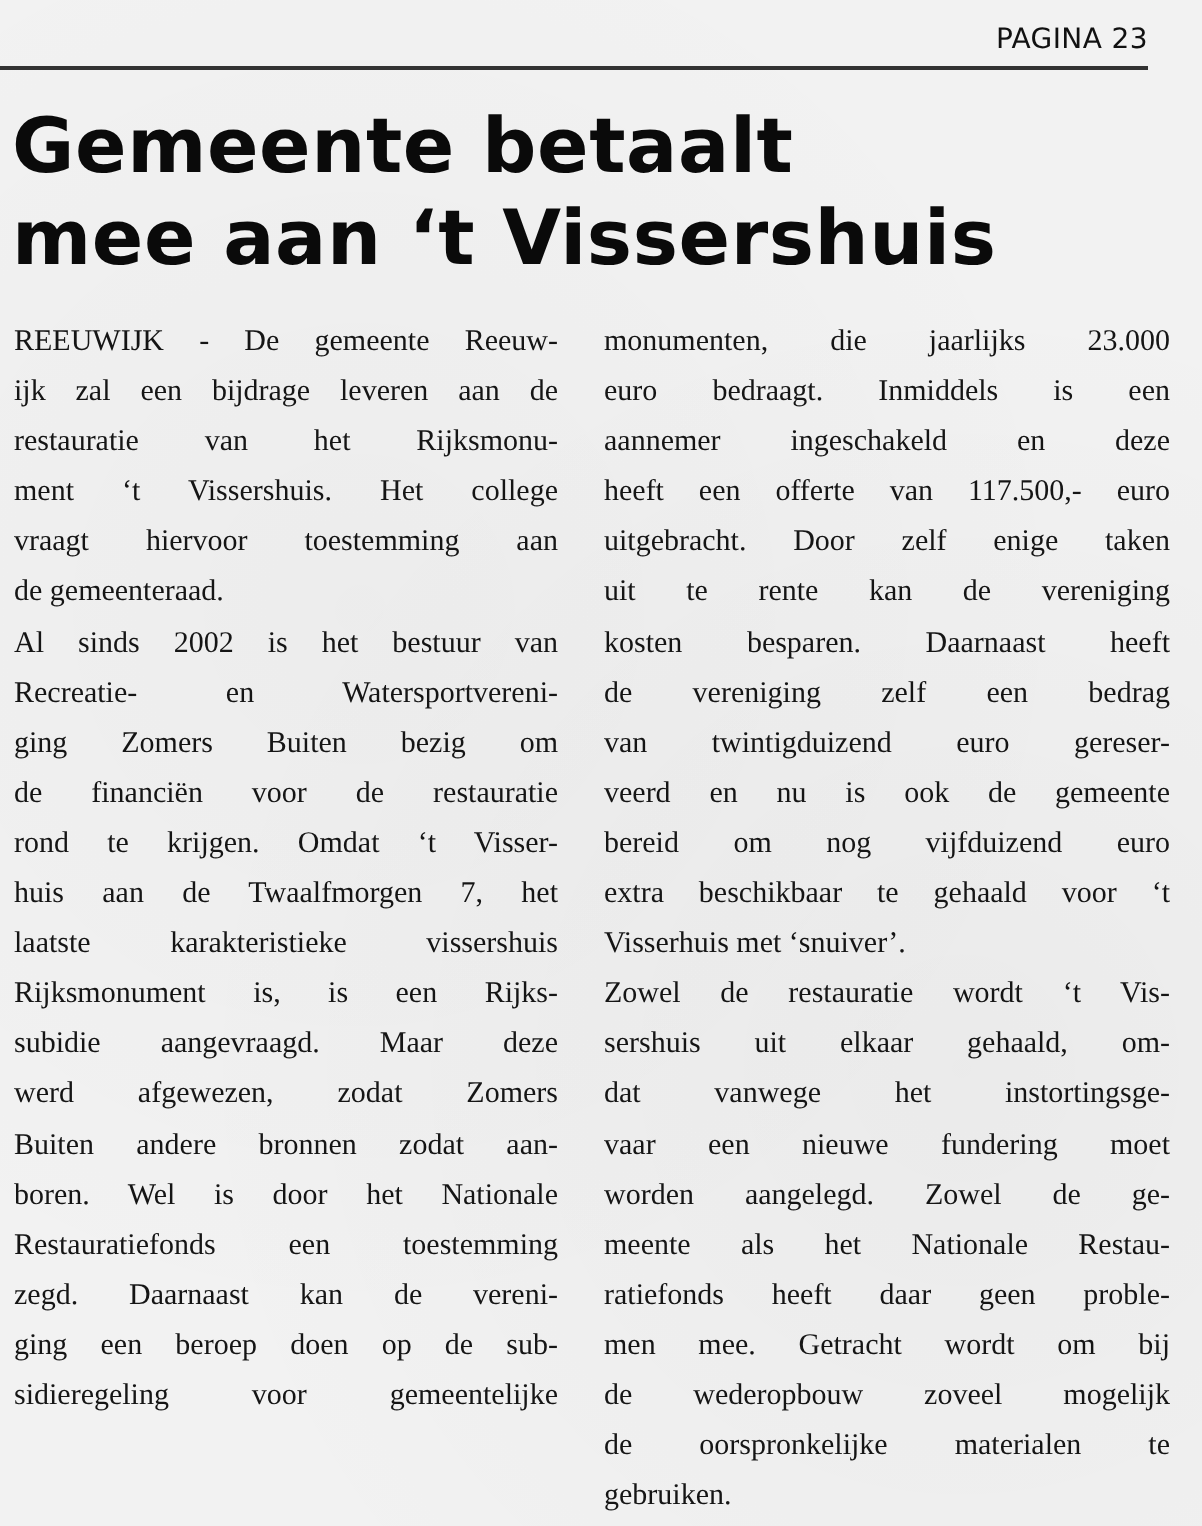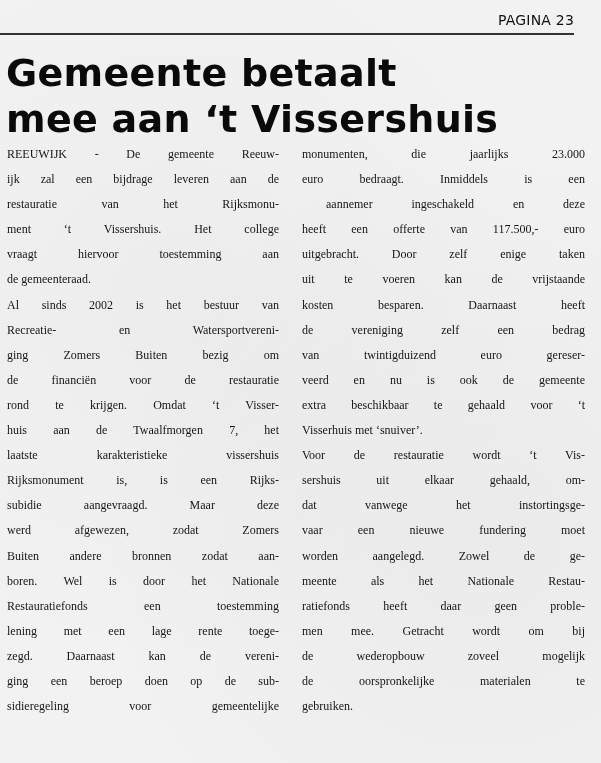--- a/index.html
+++ b/index.html
@@ -50,23 +50,23 @@
       font-family: "DejaVu Sans", sans-serif;
       font-weight: bold;
       font-size: 38px;
       line-height: 46px;
       color: #0a0a0a;
       letter-spacing: 0.3px;
     }
     .headline span { display: block; white-space: nowrap; }
     .column {
       position: absolute;
-      top: 142px;
+      top: 159px;
       font-family: "Liberation Serif", "DejaVu Serif", serif;
-      font-size: 12px;
+      font-size: 15px;
       line-height: 25.1px;
       color: #151515;
       text-align: justify;
       hyphens: manual;
     }
     .col-left { left: 7px; width: 272px; }
     .col-right { left: 302px; width: 283px; }
     .column .line {
       display: block;
       text-align: justify;
@@ -104,40 +104,40 @@
     <span class="line" style="white-space: normal; height: 25.1px; overflow: hidden;">de financiën voor de restauratie</span>
     <span class="line" style="white-space: normal; height: 25.1px; overflow: hidden;">rond te krijgen. Omdat ‘t Visser-</span>
     <span class="line" style="white-space: normal; height: 25.1px; overflow: hidden;">huis aan de Twaalfmorgen 7, het</span>
     <span class="line" style="white-space: normal; height: 25.1px; overflow: hidden;">laatste karakteristieke vissershuis</span>
     <span class="line" style="white-space: normal; height: 25.1px; overflow: hidden; font-family: Liberation Serif, serif;">Rijksmonument is, is een Rijks-</span>
     <span class="line" style="white-space: normal; height: 25.1px; overflow: hidden;">subidie aangevraagd. Maar deze</span>
     <span class="line" style="white-space: normal; height: 25.1px; overflow: hidden;">werd afgewezen, zodat Zomers</span>
     <span class="line" style="white-space: normal; height: 25.1px; overflow: hidden;">Buiten andere bronnen zodat aan-</span>
     <span class="line" style="white-space: normal; height: 25.1px; overflow: hidden;">boren. Wel is door het Nationale</span>
     <span class="line" style="white-space: normal; height: 25.1px; overflow: hidden;">Restauratiefonds een toestemming</span>
-    <span class="line" style="white-space: normal; height: 25.1px; overflow: hidden;">lening met een lage rente toege-</span>
     <span class="line" style="white-space: normal; height: 25.1px; overflow: hidden;">zegd. Daarnaast kan de vereni-</span>
     <span class="line" style="white-space: normal; height: 25.1px; overflow: hidden;">ging een beroep doen op de sub-</span>
     <span class="line" style="white-space: normal; height: 25.1px; overflow: hidden;">sidieregeling voor gemeentelijke</span>
   </div>
 
   <div class="column col-right">
     <span class="line" style="white-space: normal; height: 25.1px; overflow: hidden;">monumenten, die jaarlijks 23.000</span>
     <span class="line" style="white-space: normal; height: 25.1px; overflow: hidden;">euro bedraagt. Inmiddels is een</span>
-    <span class="line" style="white-space: normal; height: 25.1px; overflow: hidden; margin-left: 24px;">aannemer ingeschakeld en deze</span>
+    <span class="line" style="white-space: normal; height: 25.1px; overflow: hidden;">aannemer ingeschakeld en deze</span>
     <span class="line" style="white-space: normal; height: 25.1px; overflow: hidden;">heeft een offerte van 117.500,- euro</span>
     <span class="line" style="white-space: normal; height: 25.1px; overflow: hidden;">uitgebracht. Door zelf enige taken</span>
-    <span class="line" style="white-space: normal; height: 25.1px; overflow: hidden;">uit te voeren kan de vrijstaande</span>
+    <span class="line" style="white-space: normal; height: 25.1px; overflow: hidden;">uit te rente kan de vereniging</span>
     <span class="line" style="white-space: normal; height: 25.1px; overflow: hidden;">kosten besparen. Daarnaast heeft</span>
     <span class="line" style="white-space: normal; height: 25.1px; overflow: hidden;">de vereniging zelf een bedrag</span>
     <span class="line" style="white-space: normal; height: 25.1px; overflow: hidden;">van twintigduizend euro gereser-</span>
     <span class="line" style="white-space: normal; height: 25.1px; overflow: hidden;">veerd en nu is ook de gemeente</span>
+    <span class="line" style="white-space: normal; height: 25.1px; overflow: hidden;">bereid om nog vijfduizend euro</span>
     <span class="line" style="white-space: normal; height: 25.1px; overflow: hidden;">extra beschikbaar te gehaald voor ‘t</span>
     <span class="line last" style="white-space: normal; height: 25.1px; overflow: hidden;">Visserhuis met ‘snuiver’.</span>
-    <span class="line" style="white-space: normal; height: 25.1px; overflow: hidden;">Voor de restauratie wordt ‘t Vis-</span>
+    <span class="line" style="white-space: normal; height: 25.1px; overflow: hidden;">Zowel de restauratie wordt ‘t Vis-</span>
     <span class="line" style="white-space: normal; height: 25.1px; overflow: hidden;">sershuis uit elkaar gehaald, om-</span>
     <span class="line" style="white-space: normal; height: 25.1px; overflow: hidden;">dat vanwege het instortingsge-</span>
     <span class="line" style="white-space: normal; height: 25.1px; overflow: hidden;">vaar een nieuwe fundering moet</span>
     <span class="line" style="white-space: normal; height: 25.1px; overflow: hidden;">worden aangelegd. Zowel de ge-</span>
     <span class="line" style="white-space: normal; height: 25.1px; overflow: hidden;">meente als het Nationale Restau-</span>
     <span class="line" style="white-space: normal; height: 25.1px; overflow: hidden;">ratiefonds heeft daar geen proble-</span>
     <span class="line" style="white-space: normal; height: 25.1px; overflow: hidden;">men mee. Getracht wordt om bij</span>
     <span class="line" style="white-space: normal; height: 25.1px; overflow: hidden;">de wederopbouw zoveel mogelijk</span>
     <span class="line" style="white-space: normal; height: 25.1px; overflow: hidden;">de oorspronkelijke materialen te</span>
     <span class="line last" style="white-space: normal; height: 25.1px; overflow: hidden;">gebruiken.</span>

